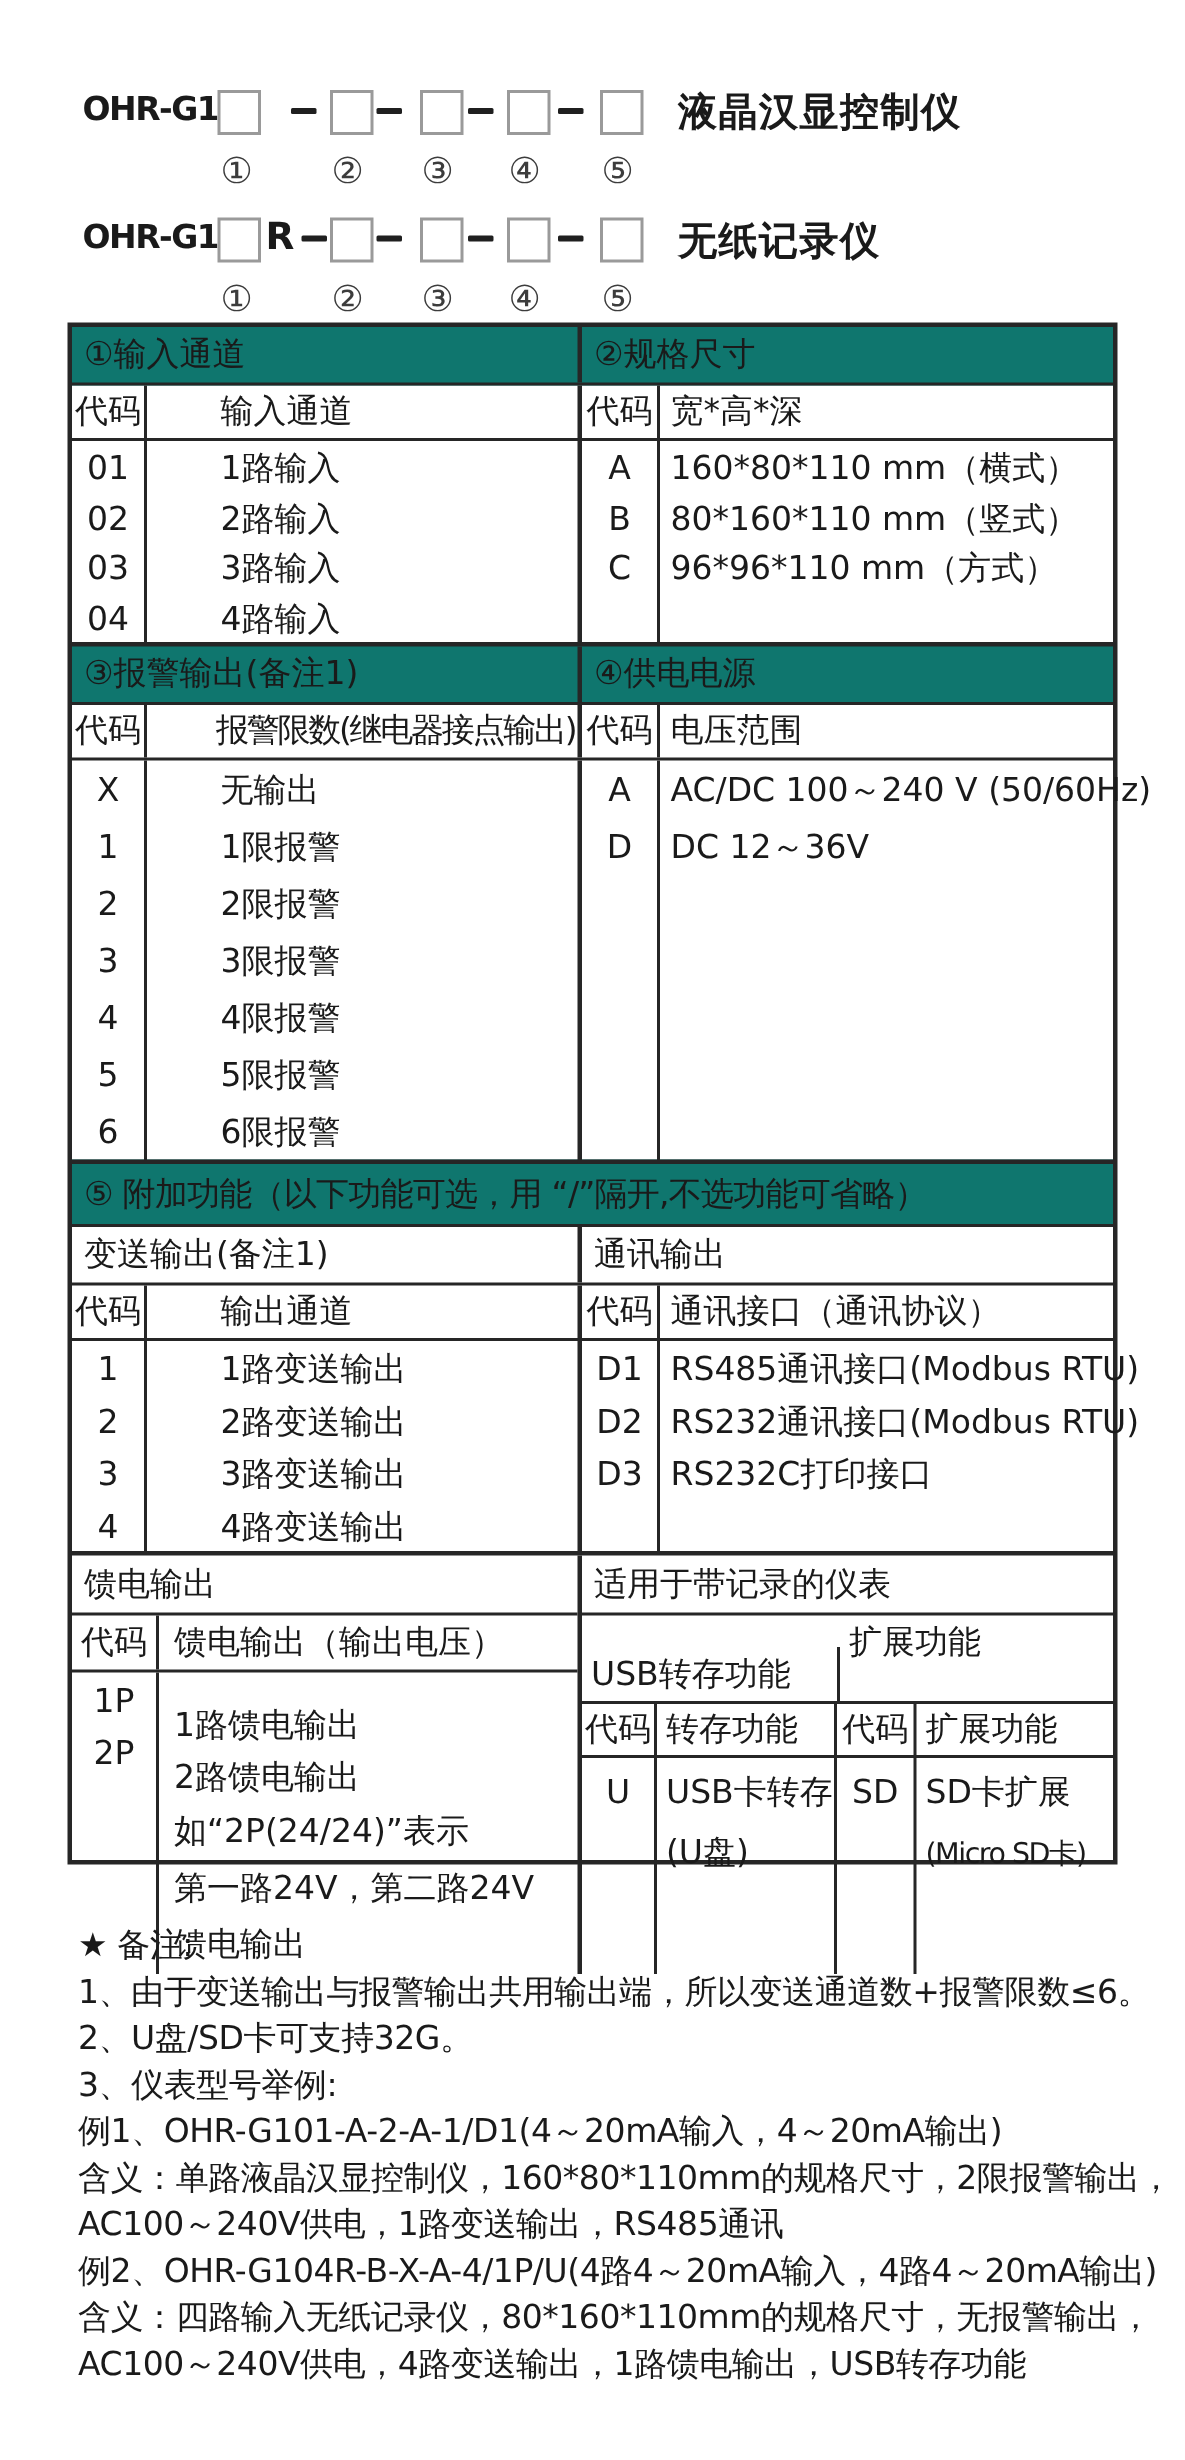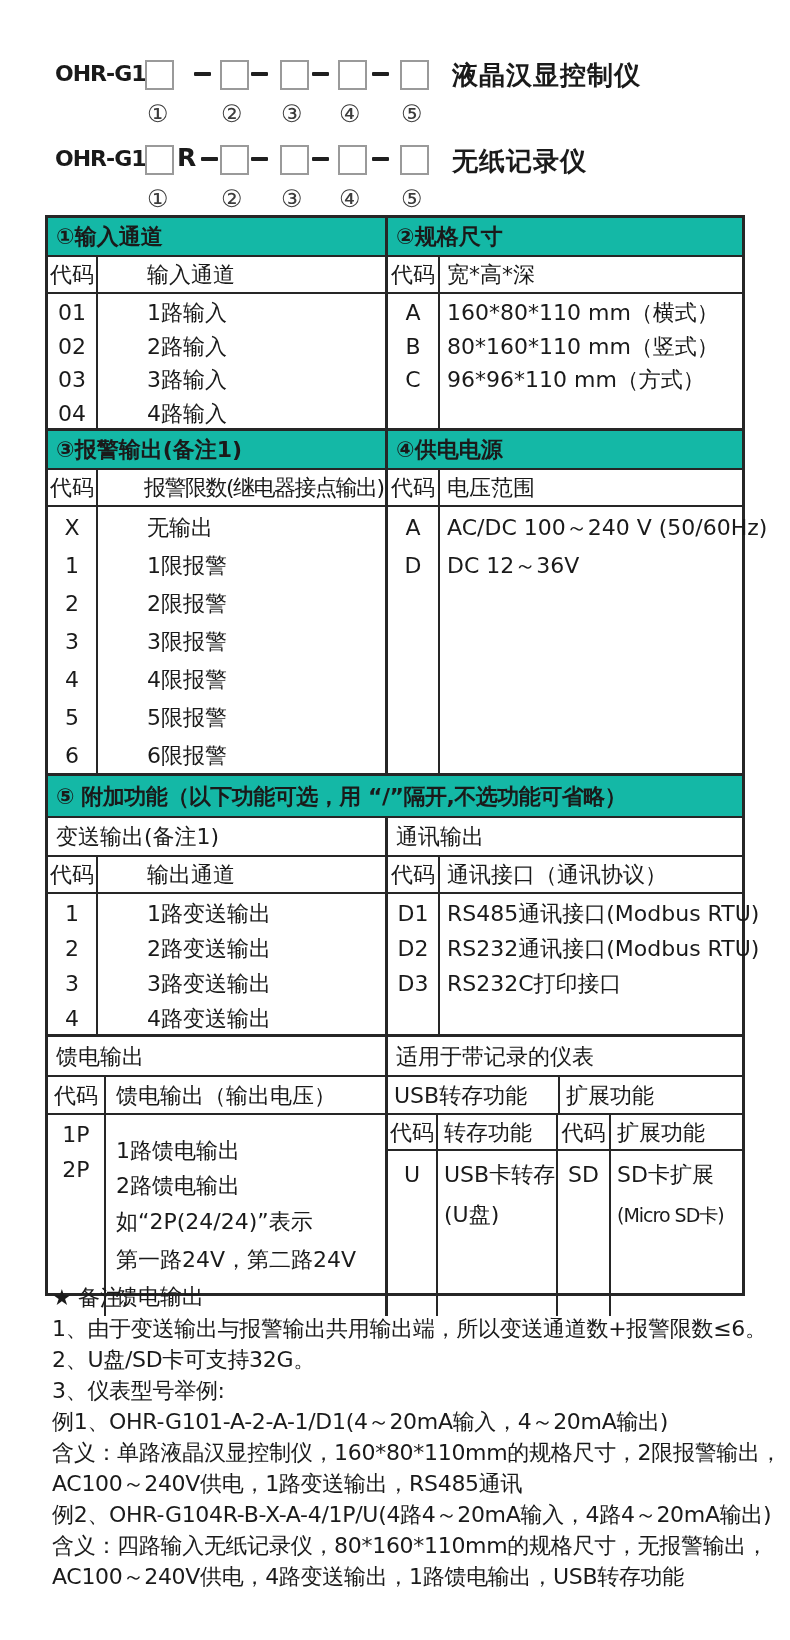--- a/index.html
+++ b/index.html
@@ -12,21 +12,21 @@
   .d-box{position:absolute;width:25px;height:26px;border:2px solid #9a9a9a;background:#fff;}
   .d-dash{position:absolute;width:17px;height:4px;background:#1f1f1f;border-radius:1px;}
   .d-r{position:absolute;font-size:25px;font-weight:700;line-height:28px;}
   .d-label{position:absolute;left:452px;font-size:26px;font-weight:600;line-height:30px;letter-spacing:1px;}
   .d-circ{position:absolute;font-size:24px;color:#3c3c3c;line-height:26px;}
 
   
   .tbl{position:absolute;left:45px;top:215px;width:700px;border:3px solid #262626;box-sizing:border-box;
        font-size:22px;line-height:normal;}
   .tbl *{box-sizing:border-box;}
-  .grey{background:#14b8a6;font-weight:bold;}
+  .grey{background:#0f766e;}
   .sep-top{border-top:3px solid #262626;}
   .bb2{border-bottom:2px solid #262626;}
 
   .hdr2{display:grid;grid-template-columns:340px 1fr;}
   .hdr2>div{padding:4px 0 3px 8px;line-height:30px;}
   .hdr2>div:first-child{border-right:3px solid #262626;}
 
   .hdr1{padding:5px 0 4px 8px;line-height:31px;letter-spacing:-0.5px;}
 
   .g4{display:grid;grid-template-columns:50px 290px 52px 1fr;}
@@ -38,37 +38,37 @@
   .desc{padding-left:7px !important;}
   .tight{letter-spacing:-1.5px;padding-left:4px !important;}
 
   .data4>div{padding-top:2px;}
   .data4 .ln{line-height:33.5px;white-space:nowrap;}
   .lh38 .ln{line-height:38px;}
   .lh35 .ln{line-height:35px;}
   .ha{height:134px;} .hb{height:266px;} .hc{height:140px;}
 
   
-  .dblock{display:grid;grid-template-columns:340px 1fr;height:259px;}
+  .dblock{display:grid;grid-template-columns:340px 1fr;height:206px;}
   .dleft{border-right:3px solid #262626;display:flex;flex-direction:column;}
   .dright{display:flex;flex-direction:column;}
   .d-h{line-height:36px;padding:2px 0 0 8px;border-bottom:2px solid #262626;}
   .d-sub{display:grid;grid-template-columns:58px 1fr;border-bottom:2px solid #262626;}
   .d-sub>div{line-height:34px;padding-top:2px;}
   .d-sub>div:first-child{border-right:2px solid #262626;text-align:center;}
   .d-data{display:grid;grid-template-columns:58px 1fr;flex:1;}
   .d-data>div:first-child{border-right:2px solid #262626;text-align:center;}
   .d-data .ln{line-height:35px;white-space:nowrap;}
   .d-data .ln.x{line-height:37.5px;}
   .d-data>div{padding-top:2px;}
   .d-data .dd{padding-left:10px;margin-top:16px;}
 
   .r-two{display:grid;grid-template-columns:172px 1fr;border-bottom:2px solid #262626;}
   .r-two>div{line-height:34px;padding:2px 0 0 6px;}
-  .r-two>div:first-child{border-right:2px solid #262626;}
+  .r-two>div:first-child{border-right:2px solid #262626;margin-top:21px;}
   .rg4{display:grid;grid-template-columns:50px 120px 53px 1fr;}
   .rg4>div:nth-child(1){border-right:2px solid #262626;}
   .rg4>div:nth-child(2){border-right:2px solid #262626;}
   .rg4>div:nth-child(3){border-right:2px solid #262626;}
   .r-sub{border-bottom:2px solid #262626;}
   .r-sub>div{line-height:32px;padding-top:2px;text-align:center;}
   .r-sub>div:nth-child(2),.r-sub>div:nth-child(4){text-align:left;padding-left:6px;}
   .r-data{flex:1;}
   .r-data>div{padding-top:4px;}
   .r-data .ln{line-height:40px;white-space:nowrap;padding-left:6px;}

